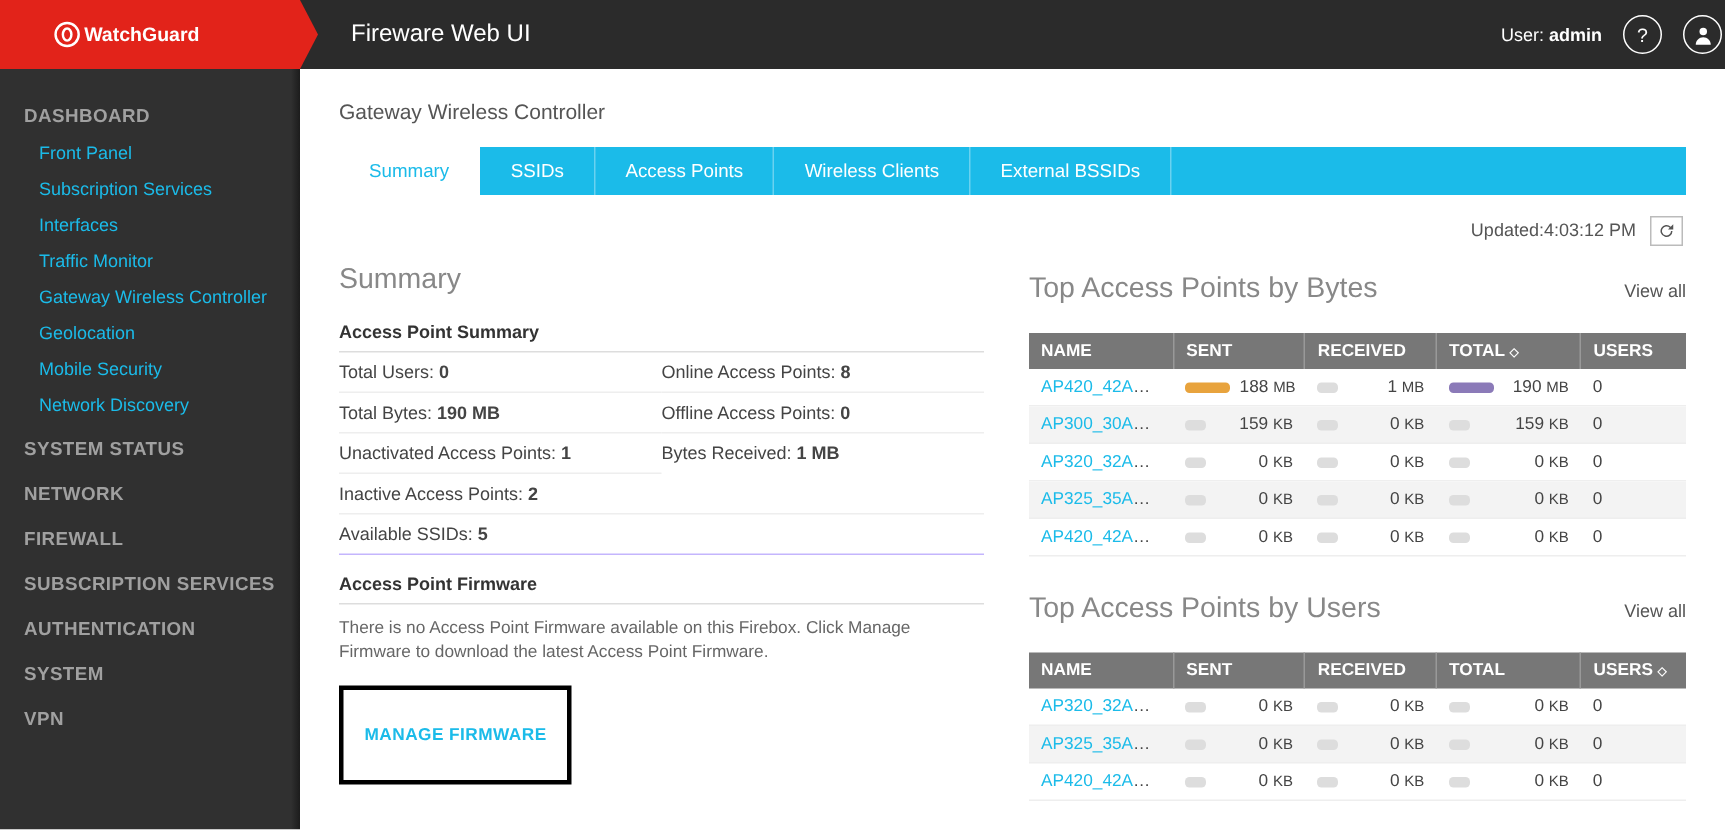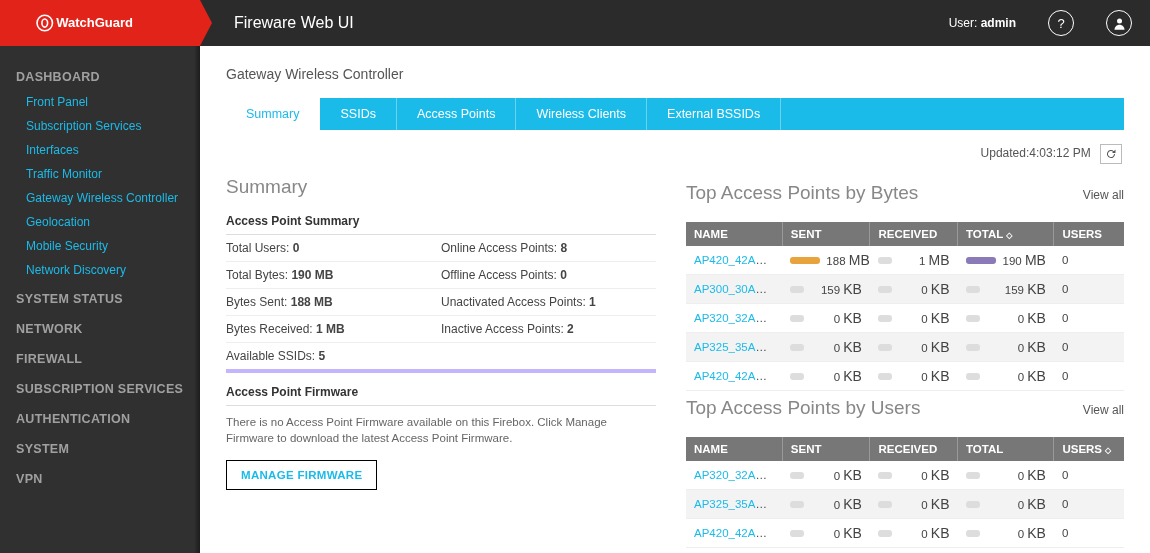--- a/index.html
+++ b/index.html
@@ -3,21 +3,21 @@
 <meta charset="utf-8">
 <style>
   * { box-sizing: border-box; margin: 0; padding: 0; }
   body { font-family: -apple-system, Helvetica, Arial, sans-serif; font-size: 12px; color: #444; background: #fff; width: 1150px; height: 553px; overflow: hidden; }
   
   .topbar { height: 46px; background: #2b2b2b; display: flex; align-items: center; color: #fff; position: relative; }
   .logo-block { background: #e2231a; height: 46px; width: 200px; display: flex; align-items: center; justify-content: center; position: relative; }
   .logo-block svg { fill: #fff; }
   .logo-block::after { content: ""; position: absolute; right: -12px; top: 0; border-top: 23px solid transparent; border-bottom: 23px solid transparent; border-left: 12px solid #e2231a; }
   .topbar-title { margin-left: 34px; font-size: 16px; font-weight: 400; }
-  .topbar-right { margin-left: auto; display: flex; align-items: center; gap: 32px; padding-right: 18px; font-size: 12px; }
+  .topbar-right { margin-left: auto; display: flex; align-items: center; gap: 14px; padding-right: 2px; font-size: 12px; }
   .topbar-right .user-label b { font-weight: 700; }
   .circle-btn { width: 26px; height: 26px; border: 1.5px solid #fff; border-radius: 50%; display: flex; align-items: center; justify-content: center; color: #fff; font-size: 13px; cursor: pointer; }
   .circle-btn svg { width: 15px; height: 15px; fill: #fff; }
 
   .layout { display: flex; height: calc(553px - 46px); }
   .sidebar { width: 200px; background: linear-gradient(to right, #303030 0%, #303030 97%, #1c1c1c 100%); color: #ddd; padding-top: 14px; overflow-y: auto; flex-shrink: 0; }
   .sidebar .nav-heading { color: #a0a0a0; font-size: 12.5px; font-weight: 700; letter-spacing: 0.3px; padding: 10px 16px 6px; cursor: pointer; }
   .sidebar .nav-item { color: #1bbbe9; font-size: 12px; padding: 5px 16px 5px 26px; cursor: pointer; }
 
   .main { flex: 1; background: #fff; overflow-y: auto; padding: 14px 26px 20px 26px; }
@@ -37,39 +37,39 @@
 
   .section-title { font-size: 19px; color: #888; font-weight: 400; margin: 6px 0 10px; }
   .section-viewall { display: flex; justify-content: space-between; align-items: baseline; margin: 6px 0 8px; }
   .viewall { font-size: 12px; color: #555; cursor: pointer; }
 
   .sub-heading { font-weight: 700; font-size: 12px; color: #333; border-bottom: 1px solid #ddd; padding: 6px 0; margin-top: 6px; }
   .stats-grid { display: grid; grid-template-columns: 1fr 1fr; border-bottom: 1px solid #eee; }
   .stats-grid .cell { padding: 6px 0; font-size: 12px; color: #444; border-bottom: 1px solid #eee; }
   .stats-grid .cell b { font-weight: 700; }
   .stats-grid .cell:nth-last-child(1), .stats-grid .cell:nth-last-child(2) { border-bottom: none; }
-  .stats-single .cell { padding: 6px 0; font-size: 12px; color: #444; border-bottom: 4px solid #c4b5fd; }
+  .stats-single .cell { padding: 6px 0; font-size: 12px; color: #444; border-bottom: 1px solid #c4b5fd; }
 
   .fw-note { font-size: 11.5px; color: #666; padding: 8px 0; line-height: 1.4; }
-  .manage-btn { display: inline-block; border: 1px solid #000000; color: #1bbbe9; font-size: 11.5px; font-weight: 700; padding: 8px 14px; margin-top: 6px; cursor: pointer; letter-spacing: 0.3px; }
+  .manage-btn { display: inline-block; border: 3px solid #000000; color: #1bbbe9; font-size: 11.5px; font-weight: 700; padding: 24px 14px; margin-top: 6px; cursor: pointer; letter-spacing: 0.3px; }
 
   table.data { width: 100%; border-collapse: collapse; font-size: 11.5px; table-layout: fixed; }
   table.data thead th { background: #777; color: #fff; font-weight: 700; text-align: left; padding: 6px 8px; border-right: 1px solid #999; white-space: nowrap; }
   table.data thead th:last-child { border-right: none; }
   table.data tbody td { padding: 6px 8px; border-bottom: 1px solid #eee; white-space: nowrap; overflow: hidden; text-overflow: ellipsis; }
   table.data tbody tr:nth-child(even) { background: #f3f3f3; }
   table.data tbody tr:nth-child(odd) { background: #fff; }
   .ap-link { color: #1bbbe9; cursor: pointer; }
   .barcell { display: flex; align-items: center; gap: 6px; }
   .bar { height: 7px; border-radius: 3px; flex-shrink: 0; }
   .bar-grey { background: #ddd; }
   .bar-orange { background: #e8a33d; }
   .bar-purple { background: #8b7ab8; }
   .val { margin-left: auto; }
-  .unit { font-size: 14px; }
+  .unit { font-size: 10px; }
 
   .sort-icon { display: inline-block; margin-left: 3px; font-size: 8px; }
 
   .col-name  { width: 22%; }
   .col-sent  { width: 20%; }
   .col-recv  { width: 20%; }
   .col-total { width: 22%; }
   .col-users { width: 16%; }
 </style>
 </head>
@@ -140,21 +140,20 @@
 
     <div class="columns">
       <div class="col-left">
         <div class="section-title">Summary</div>
         <div class="sub-heading">Access Point Summary</div>
         <div class="stats-grid" id="stats-grid">
             <div class="cell">Total Users: <b>0</b></div>
             <div class="cell">Online Access Points: <b>8</b></div>
             <div class="cell">Total Bytes: <b>190 MB</b></div>
             <div class="cell">Offline Access Points: <b>0</b></div>
-            <div class="cell">Bytes Sent: <b>188 MB</b></div>
             <div class="cell">Unactivated Access Points: <b>1</b></div>
             <div class="cell">Bytes Received: <b>1 MB</b></div>
             <div class="cell">Inactive Access Points: <b>2</b></div>
           </div>
         <div class="stats-single">
           <div class="cell">
             <span>Available SSIDs:</span> <b>5</b>
           </div>
         </div>
         <div class="sub-heading">Access Point Firmware</div>
@@ -291,21 +290,21 @@
                   <div class="barcell">
                     <span class="bar bar-grey" style="width:14px"></span>
                     <span class="val">0 <span class="unit">KB</span></span>
                   </div>
                 </td>
                 <td>0</td>
               </tr>
             </tbody>
         </table>
 
-        <div class="section-viewall" style="margin-top:0;">
+        <div class="section-viewall" style="margin-top:18px;">
           <div class="section-title">Top Access Points by Users</div>
           <div class="viewall">View all</div>
         </div>
         <table class="data">
           <colgroup>
               <col class="col-name">
               <col class="col-sent">
               <col class="col-recv">
               <col class="col-total">
               <col class="col-users">

